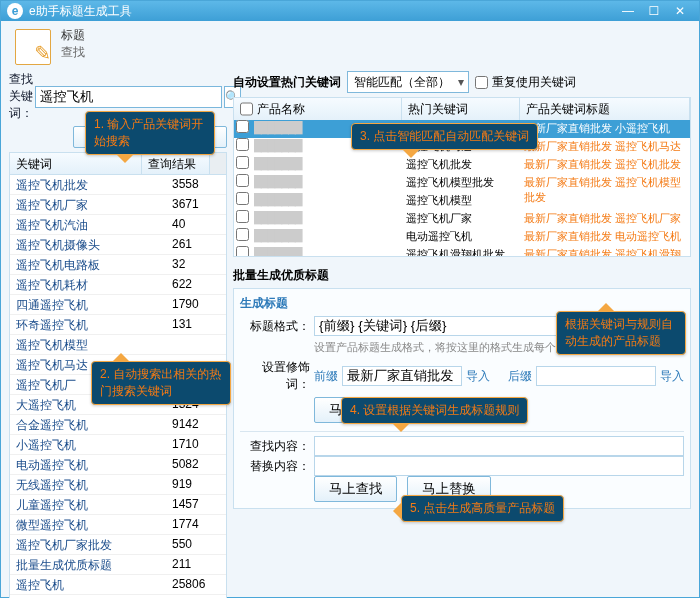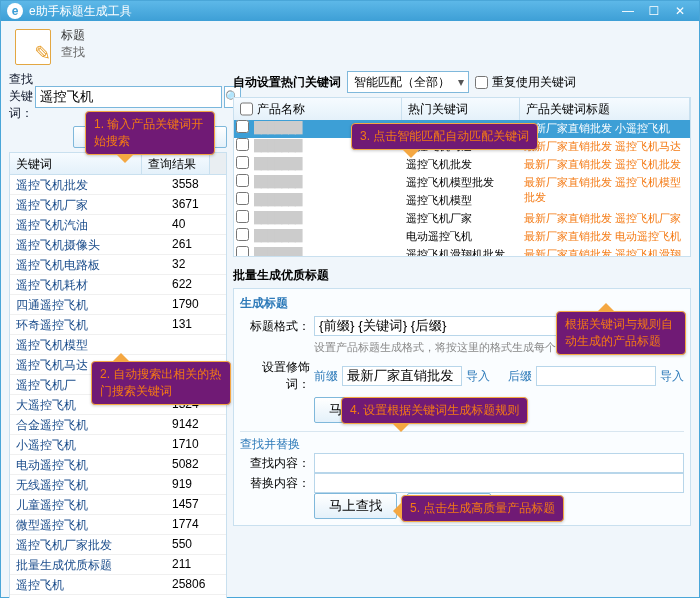--- a/index.html
+++ b/index.html
@@ -8,21 +8,21 @@
 .titlebar { height: 26px; background: linear-gradient(#5db8e8,#3d9fd6); display:flex; align-items:center; padding:0 6px; color:#fff; }
 .titlebar .ico { width:16px;height:16px;background:#fff;border-radius:50%;color:#3d9fd6;display:flex;align-items:center;justify-content:center;margin-right:6px;font-weight:bold; }
 .titlebar .title { flex:1; font-size:12px; }
 .winbtn { width:26px;height:20px;text-align:center;color:#fff;line-height:20px;cursor:pointer; }
 .header { padding:6px 12px 4px; display:flex; align-items:flex-start; gap:8px; }
 .header .docico { width:40px;height:40px;position:relative; }
 .header .docico::before{content:"";position:absolute;inset:2px;background:#fff;border:1px solid #e3a742;border-radius:2px;}
 .header .docico::after{content:"✎";position:absolute;right:2px;bottom:2px;color:#e8a030;font-size:20px;}
 .headtxt .h1{font-size:12px;color:#333;}
 .headtxt .h2{font-size:12px;color:#666;}
-.callout { position:absolute; background:#701a75; border:1px solid #f4a742; border-radius:4px; padding:4px 8px; color:#f47a14; font-size:12px; z-index:10; box-shadow:0 1px 3px rgba(0,0,0,.2); }
+.callout { position:absolute; background:#0c4a6e; border:1px solid #f4a742; border-radius:4px; padding:4px 8px; color:#f47a14; font-size:12px; z-index:10; box-shadow:0 1px 3px rgba(0,0,0,.2); }
 .callout::after{content:"";position:absolute;width:0;height:0;}
 .c1{top:40px;left:84px;width:130px;} .c1::after{bottom:-18px;left:30px;border:9px solid transparent;border-top-color:#f4a742;}
 .c3{top:52px;left:350px;} .c3::after{bottom:-18px;left:50px;border:9px solid transparent;border-top-color:#f4a742;}
 .c2{top:290px;left:90px;width:140px;} .c2::after{top:-18px;left:20px;border:9px solid transparent;border-bottom-color:#f4a742;}
 .c4{top:326px;left:340px;} .c4::after{bottom:-18px;left:50px;border:9px solid transparent;border-top-color:#f4a742;}
 .c5{top:424px;left:400px;} .c5::after{left:-18px;top:6px;border:9px solid transparent;border-right-color:#f4a742;}
 .c6{top:240px;left:555px;width:130px;} .c6::after{top:-18px;left:40px;border:9px solid transparent;border-bottom-color:#f4a742;}
 .body { display:flex; flex:1; padding:0 8px 6px; gap:6px; position:relative; }
 .left { width:218px; display:flex; flex-direction:column; gap:4px; }
 .searchrow{display:flex;gap:2px;align-items:center;}
@@ -296,21 +296,20 @@
           <span class="link">导入</span>
           <span style="width:10px"></span>
           <span class="link">后缀</span>
           <input class="wide" style="max-width: 120px;">
           <span class="link">导入</span>
         </div>
         <div class="frow" style="padding-left:74px">
           <button class="genbtn">马上生成</button>
         </div>
         <div class="findbox">
-          <div class="link">查找并替换</div>
           <div class="frow">
               <span class="lbl">查找内容：</span>
               <input class="wide" style="">
             </div>
           <div class="frow">
               <span class="lbl">替换内容：</span>
               <input class="wide" style="">
             </div>
           <div class="frow" style="padding-left:74px;gap:10px">
             <button class="genbtn">马上查找</button>

